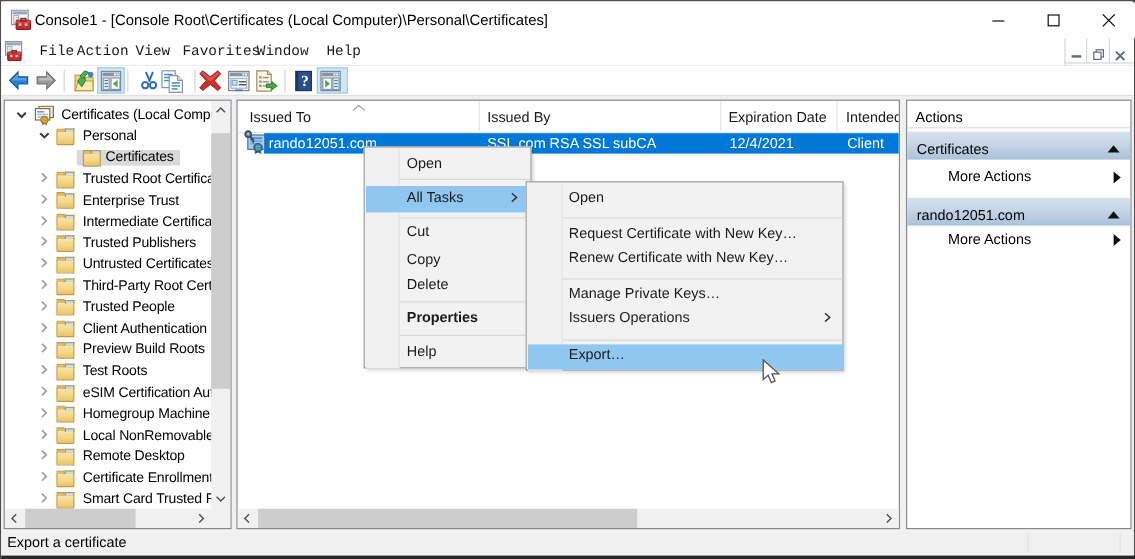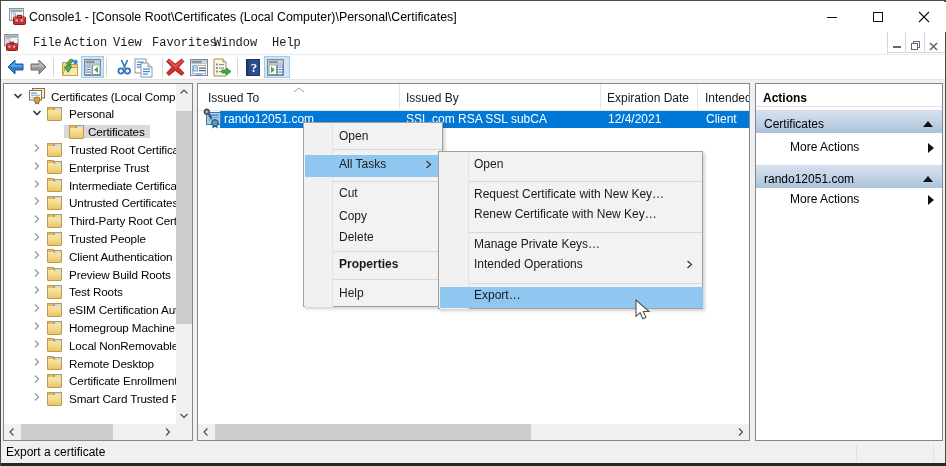--- a/index.html
+++ b/index.html
@@ -267,20 +267,27 @@
             <path d="M3 1.5 L6.5 5 L3 8.5" fill="none" stroke="#9d9d9d" stroke-width="1.4"></path>
           </svg>
           <span class="folder" style="left:43px"></span>
           <span class="lbl" style="left:65px">Intermediate Certification Authorities</span>
         </div>
       <div class="trow">
           <svg class="chev" style="left:28px" width="10" height="11" viewBox="0 0 10 11">
             <path d="M3 1.5 L6.5 5 L3 8.5" fill="none" stroke="#9d9d9d" stroke-width="1.4"></path>
           </svg>
           <span class="folder" style="left:43px"></span>
+          <span class="lbl" style="left:65px">Trusted Publishers</span>
+        </div>
+      <div class="trow">
+          <svg class="chev" style="left:28px" width="10" height="11" viewBox="0 0 10 11">
+            <path d="M3 1.5 L6.5 5 L3 8.5" fill="none" stroke="#9d9d9d" stroke-width="1.4"></path>
+          </svg>
+          <span class="folder" style="left:43px"></span>
           <span class="lbl" style="left:65px">Untrusted Certificates</span>
         </div>
       <div class="trow">
           <svg class="chev" style="left:28px" width="10" height="11" viewBox="0 0 10 11">
             <path d="M3 1.5 L6.5 5 L3 8.5" fill="none" stroke="#9d9d9d" stroke-width="1.4"></path>
           </svg>
           <span class="folder" style="left:43px"></span>
           <span class="lbl" style="left:65px">Third-Party Root Certification Authorities</span>
         </div>
       <div class="trow">
@@ -460,37 +467,37 @@
         <span class="t" style="left:34px">Request Certificate with New Key…</span>
       </div>
     <div class="mitem" style="top:51px;width:225px;">
         <span class="t" style="left:34px">Renew Certificate with New Key…</span>
       </div>
     <div class="msep" style="left:30px;top:80px;width:233px;"></div>
     <div class="mitem" style="top:81px;width:263px;">
         <span class="t" style="left:34px">Manage Private Keys…</span>
       </div>
     <div class="mitem" style="top:101.3px;width:263px;">
-        <span class="t" style="left:34px">Intended Operations</span>
+        <span class="t" style="left:34px">Issuers Operations</span>
       <svg class="abs" style="left:246px;top:7px" width="7" height="9">
           <path d="M1.5 1 L5.5 4.5 L1.5 8" fill="none" stroke="#333" stroke-width="1.2"></path>
         </svg>
       </div>
     <div class="msep" style="left:30px;top:130.5px;width:233px;"></div>
     <div class="mitem" style="top:132px;width:298px;">
         <span class="t" style="left:34px">Export…</span>
       </div>
   </div>
 
   <svg class="abs" style="left:634px;top:298px;z-index:50" width="17" height="22" viewBox="0 0 17 22">
     <path d="M1 1 L1 17.3 L5.1 13.7 L7.8 19.8 L10.9 18.4 L8.3 12.5 L14 12.5 Z" fill="#fff" stroke="#555" stroke-width="1.1"></path>
   </svg>
 
   <div class="abs panel" id="act">
-    <div class="abs" style="left:7px;top:3px;height:22px;line-height:22px;font-weight:bold;">Actions</div>
+    <div class="abs" style="left:7px;top:3px;height:22px;line-height:22px;font-weight:normal;">Actions</div>
     <div class="abs" style="left:0;top:22px;width:186px;height:1px;background:#dfdfdf"></div>
     <div class="abs secbar" style="top:25px;">
         <span class="t" style="top:1.5px">Certificates</span>
         <span class="tri-up" style="top:10.5px"></span>
       </div>
     <div class="abs moreact" style="top:49px;">
         <span class="t">More Actions</span>
         <span class="tri-r" style="top:9.5px"></span>
       </div>
     <div class="abs secbar" style="top:80px;">

